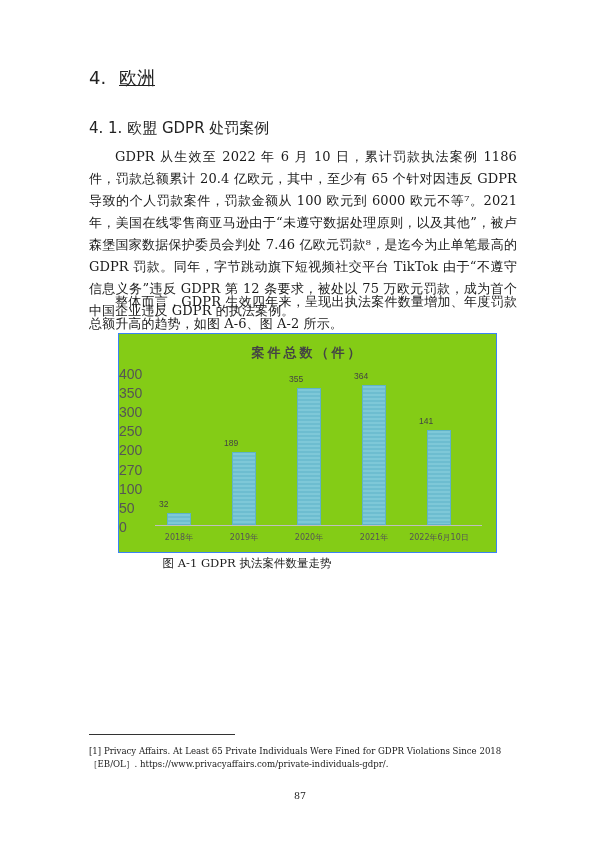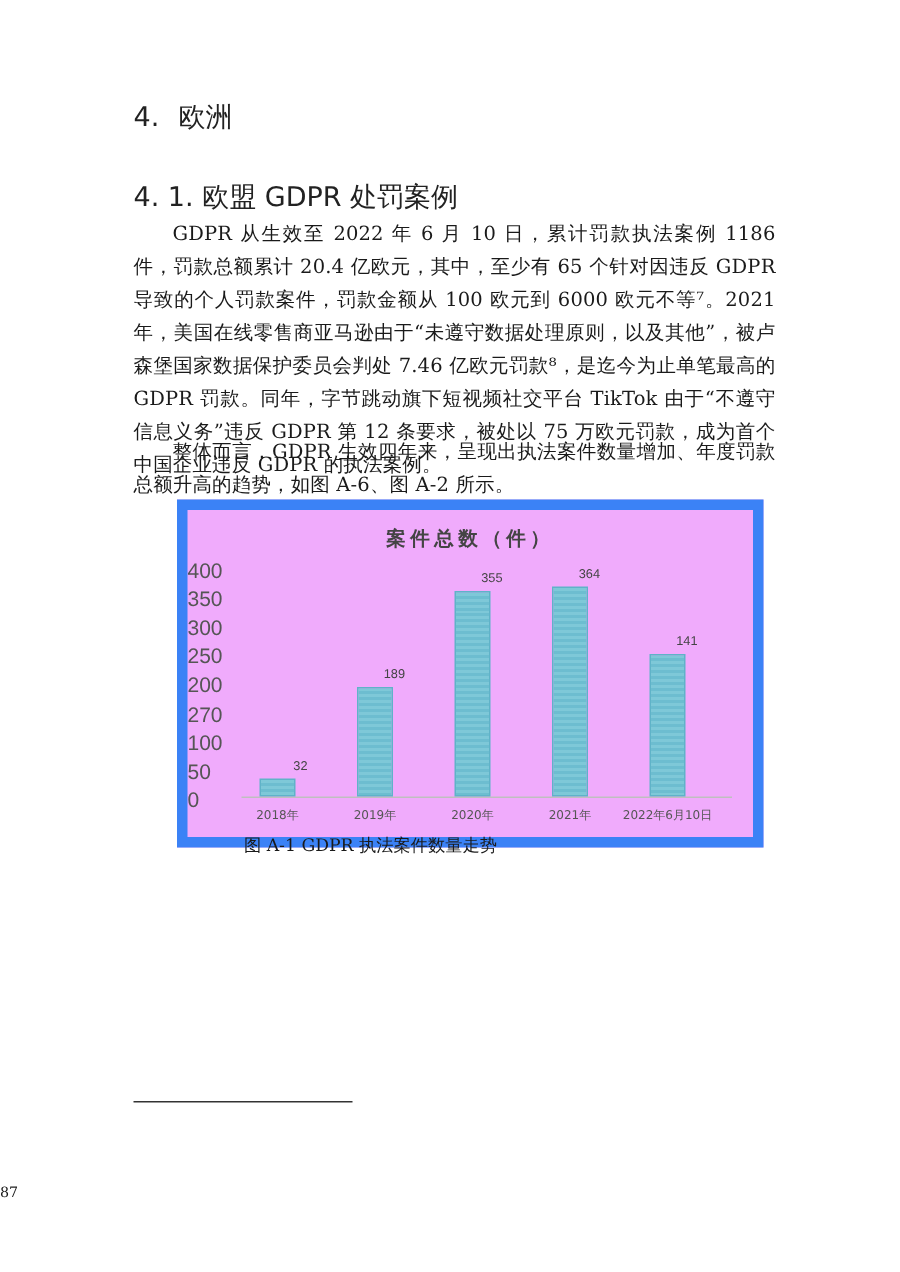--- a/index.html
+++ b/index.html
@@ -1,33 +1,33 @@
 <!DOCTYPE html>
 <html><head>
 <meta charset="utf-8">
 <style>
   html, body { margin:0; padding:0; background:#ffffff; }
   body { width:600px; height:848px; position:relative; overflow:hidden; font-family:"DejaVu Serif", "Liberation Serif", serif; color:#1a1a1a; }
-  .h1 { position:absolute; left:89px; top:66px; font-family:"DejaVu Sans", sans-serif; font-size:18px; color:#222; }
+  .h1 { position:absolute; left:89px; top:66px; font-family:"DejaVu Sans", sans-serif; font-size:18px; color:#222;text-decoration:underline; }
   .h1 .num { display:inline-block; width:30px; }
-  .h2 { position:absolute; left:89px; top:119px; font-family:"DejaVu Sans", sans-serif; font-size:18px; color:#222; }
+  .h2 { position:absolute; left:89px; top:119px; font-family:"DejaVu Sans", sans-serif; font-size:15px; color:#222; }
   .para { position:absolute; left:89px; width:428px; font-size:13px; line-height:22px; text-align:justify; text-indent:2em; letter-spacing:0.1px; }
   .p1 { top:146px; }
   .p2 { top:291px; }
-  .chart { position:absolute; left:118px; top:333px; width:377px; height:218px; border:7px solid #3b82f6; background:#f0abfc; }
+  .chart { position:absolute; left:118px; top:333px; width:377px; height:218px; border:1px solid #3b82f6; background:#84cc16; }
   .chart-title { position:absolute; left:0; right:0; top:10px; text-align:center; font-family:"DejaVu Sans", sans-serif; font-size:13px; font-weight:bold; color:#444; letter-spacing:3px; }
   .ytick { position:absolute; left:0; width:24px; text-align:left; font-family:"Liberation Sans", sans-serif; font-size:14px; color:#555; }
   .axis { position:absolute; left:36px; right:14px; top:191px; height:1px; background:#bfbfbf; }
   .bar { position:absolute; width:24px; background: repeating-linear-gradient(to bottom, #7ec8d8 0px, #7ec8d8 2px, #6dbdd0 2px, #6dbdd0 4px); border:1px solid #5fb3c8; box-sizing:border-box; }
-  .barlabel { position:absolute; width:40px; text-align:right; font-family:"Liberation Sans", sans-serif; font-size:8.5px; color:#444; }
+  .barlabel { position:absolute; width:40px; text-align:left; font-family:"Liberation Sans", sans-serif; font-size:8.5px; color:#444; }
   .xlabel { position:absolute; top:198px; width:80px; text-align:center; font-family:"DejaVu Sans", sans-serif; font-size:8px; color:#555; }
   .caption { position:absolute; left:0; width:494px; top:556px; text-align:center; font-size:11.5px; }
   .fn-rule { position:absolute; left:89px; top:734px; width:146px; height:1px; background:#333; }
   .footnotes { position:absolute; left:89px; top:745px; width:440px; font-size:8.6px; line-height:12.5px; }
-  .page-num { position:absolute; left:0; width:600px; top:790px; text-align:left; font-size:9.5px; }
+  .page-num { position:absolute; left:0; width:600px; top:790px; text-align:center; font-size:9.5px; }
 </style>
 </head>
 <body>
 
 <div class="h1">
   <span class="num">4.</span><span>欧洲</span>
 </div>
 
 <div class="h2">4. 1.  欧盟 GDPR 处罚案例</div>
 
@@ -68,15 +68,16 @@
   <div class="xlabel" style="left:85px">2019年</div>
   <div class="xlabel" style="left:150px">2020年</div>
   <div class="xlabel" style="left:215px">2021年</div>
   <div class="xlabel" style="left:280px">2022年6月10日</div>
 </div>
 
 <div class="caption">图 A-1 GDPR 执法案件数量走势</div>
 
 <div class="fn-rule"></div>
 <div class="footnotes">
+  <div>[1] Privacy Affairs. At Least 65 Private Individuals Were Fined for GDPR Violations Since 2018［EB/OL］. https://www.privacyaffairs.com/private-individuals-gdpr/.</div>
 </div>
 
 <div class="page-num">87</div>
 
 </body></html>

